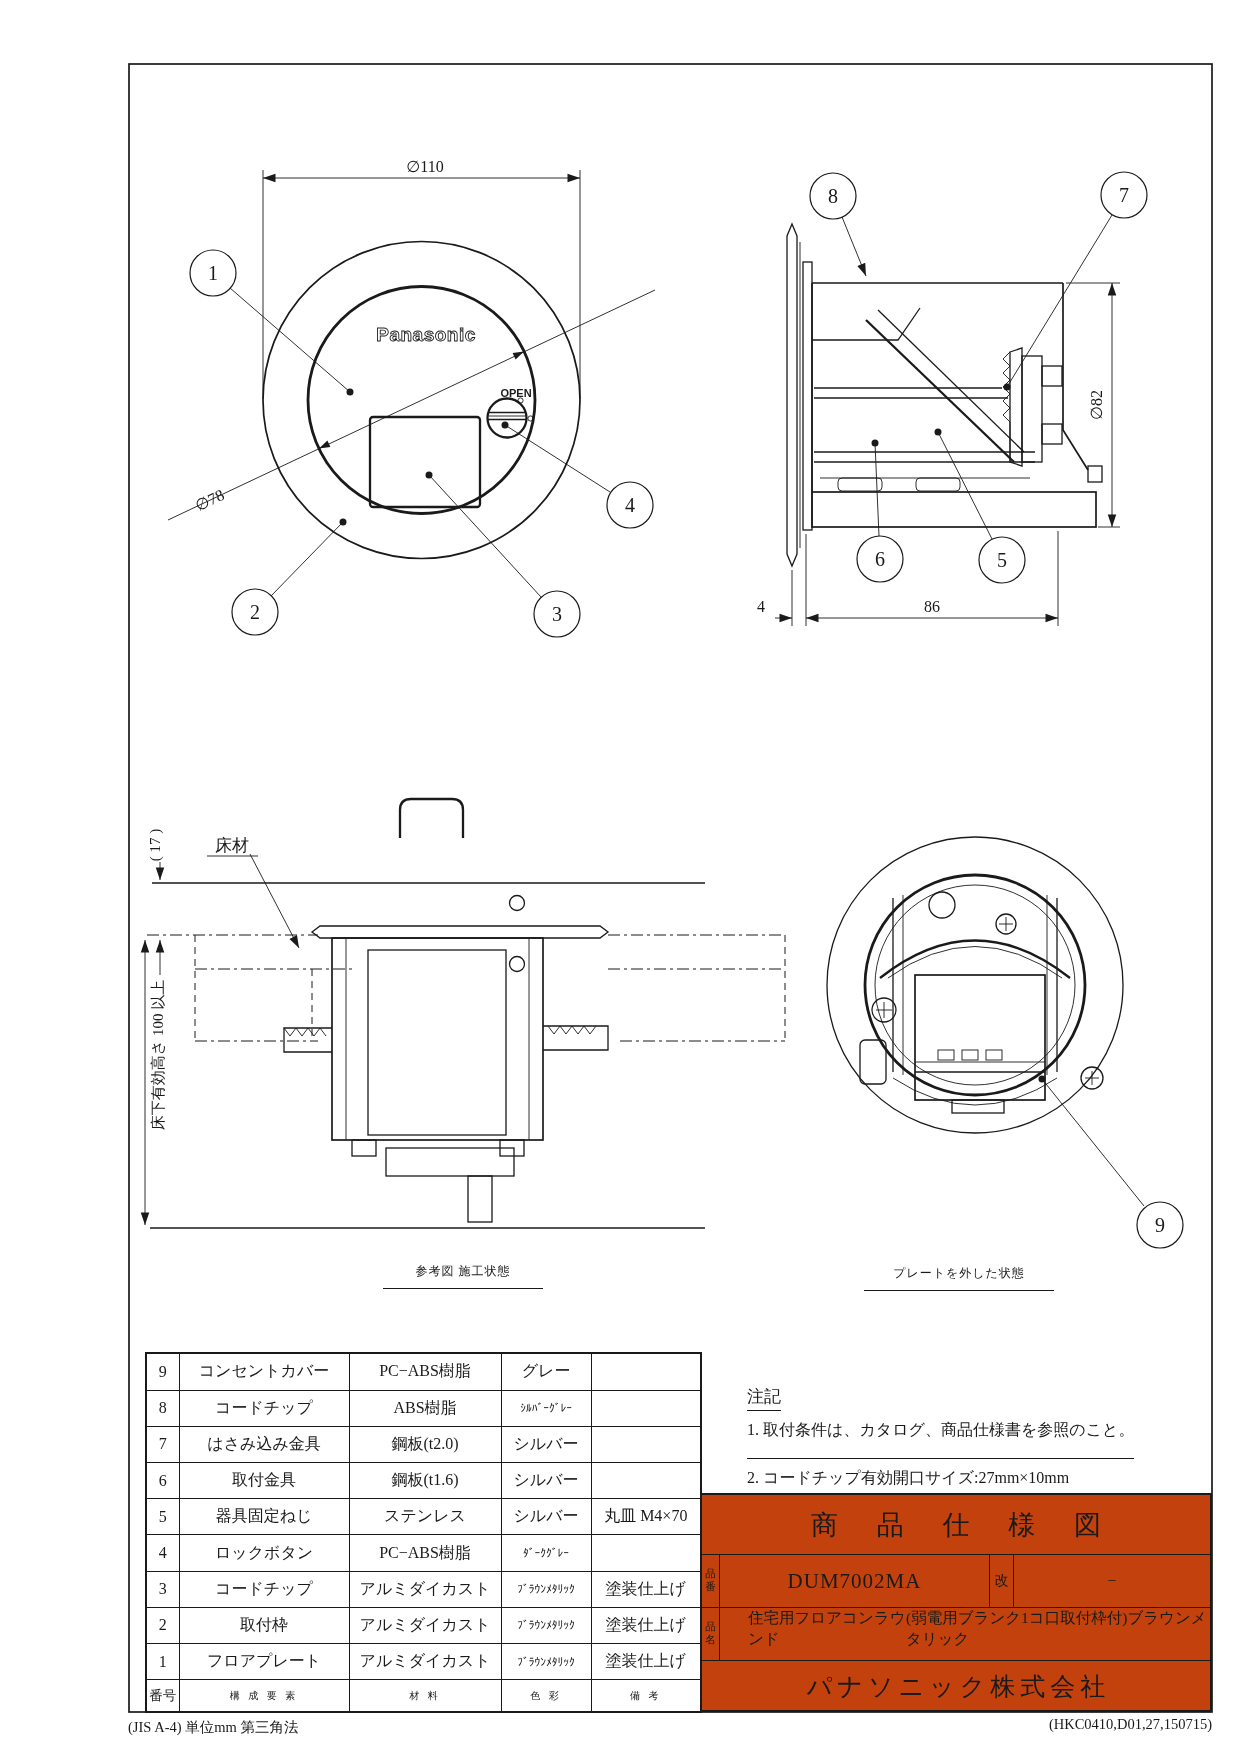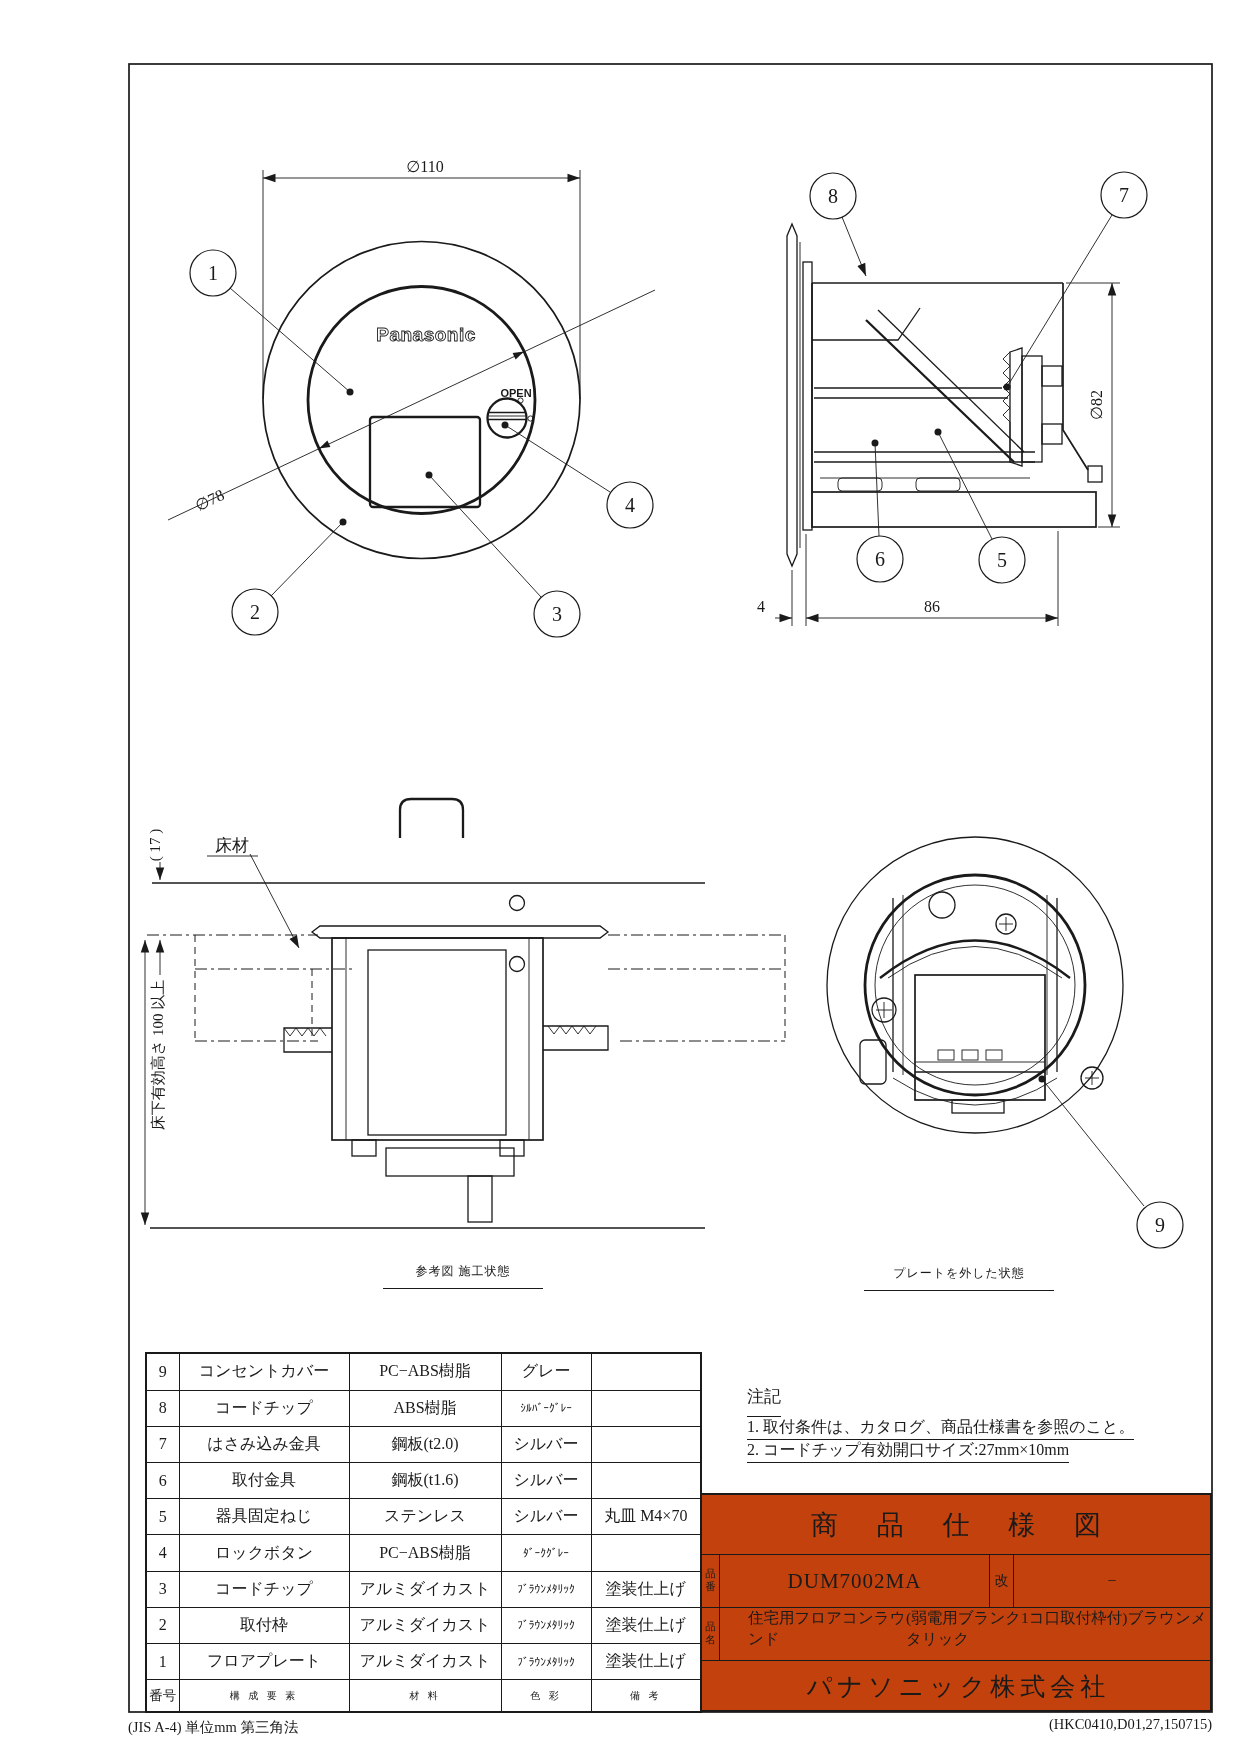--- a/index.html
+++ b/index.html
@@ -20,22 +20,22 @@
   .fillb{fill:#1a1a1a;stroke:none}
   .co{fill:#fff;stroke:#1a1a1a;stroke-width:1.2}
   .brand{font-family:"Liberation Sans","DejaVu Sans",sans-serif;font-weight:bold;font-size:19px;
          fill:#fff;stroke:#1a1a1a;stroke-width:0.9;letter-spacing:.5px;text-anchor:middle}
   .open{font-family:"Liberation Sans","DejaVu Sans",sans-serif;font-weight:bold;font-size:11px;text-anchor:middle}
 
   .abs{position:absolute}
   .cap{font-size:12px;letter-spacing:1px;text-align:center;border-bottom:1.5px solid #1a1a1a;padding-bottom:8px;white-space:nowrap}
 
   .notes{left:747px;top:1385px;width:470px}
-  .notes .nh{font-size:17px;display:inline-block;border-bottom:1.5px solid #1a1a1a;padding-bottom:8px}
-  .notes .ni{font-size:16px;display:table;border-bottom:1.5px solid #1a1a1a;padding-bottom:1px;white-space:nowrap}
+  .notes .nh{font-size:17px;display:inline-block;border-bottom:1.5px solid #1a1a1a;padding-bottom:2px}
+  .notes .ni{font-size:16px;margin-top:9px;display:table;border-bottom:1.5px solid #1a1a1a;padding-bottom:17px;white-space:nowrap}
 
   table.parts{position:absolute;left:145px;top:1352px;width:555px;height:361px;
               border-collapse:collapse;table-layout:fixed;border:2px solid #1a1a1a}
   table.parts td{border:1px solid #1a1a1a;text-align:center;vertical-align:middle;
                  font-size:16px;padding:0;overflow:hidden;white-space:nowrap}
   table.parts td.sm{font-size:11.5px}
   table.parts tr.hdr td{font-size:10px;letter-spacing:3px}
   table.parts tr.hdr td:first-child{letter-spacing:0;font-size:13.5px}
 
   .tblock{left:700px;top:1493px;width:512px;height:219px;border:2px solid #1a1a1a;box-sizing:border-box;background:#c2410c}

